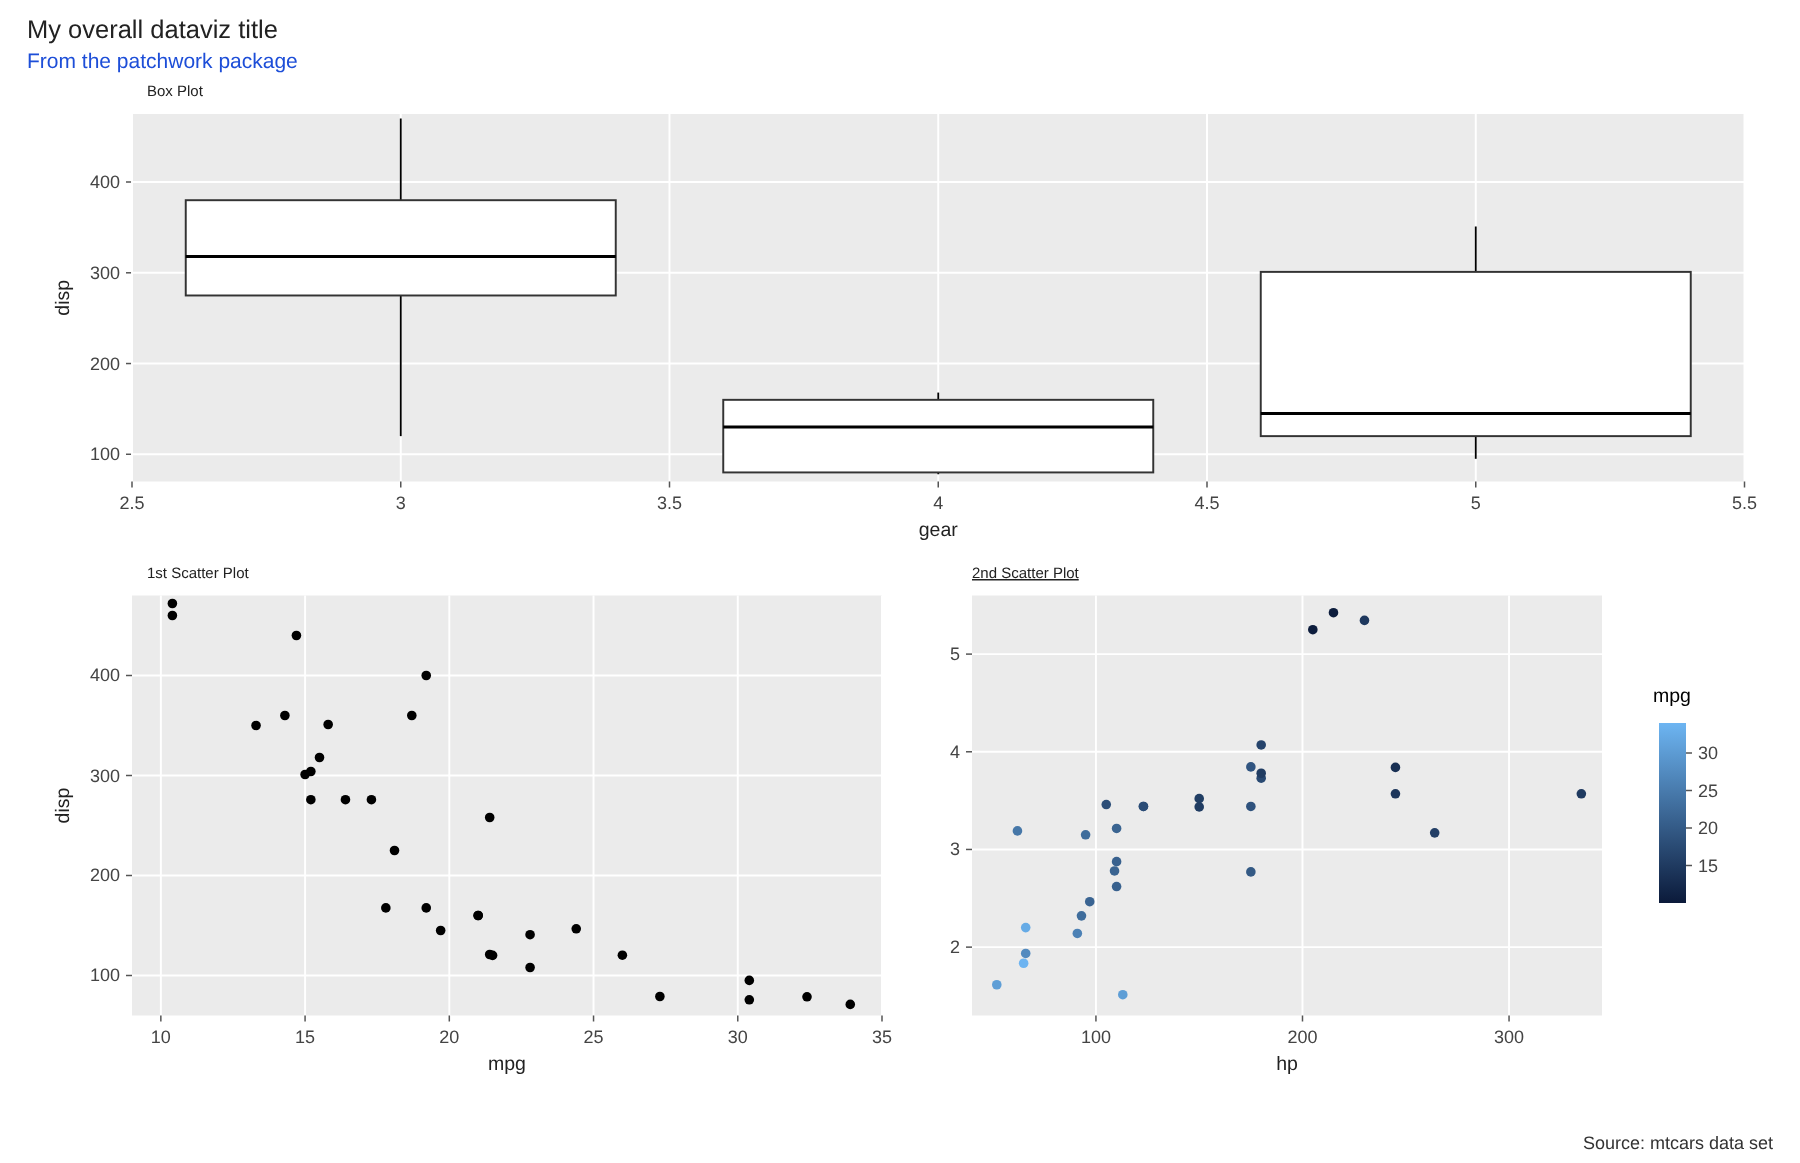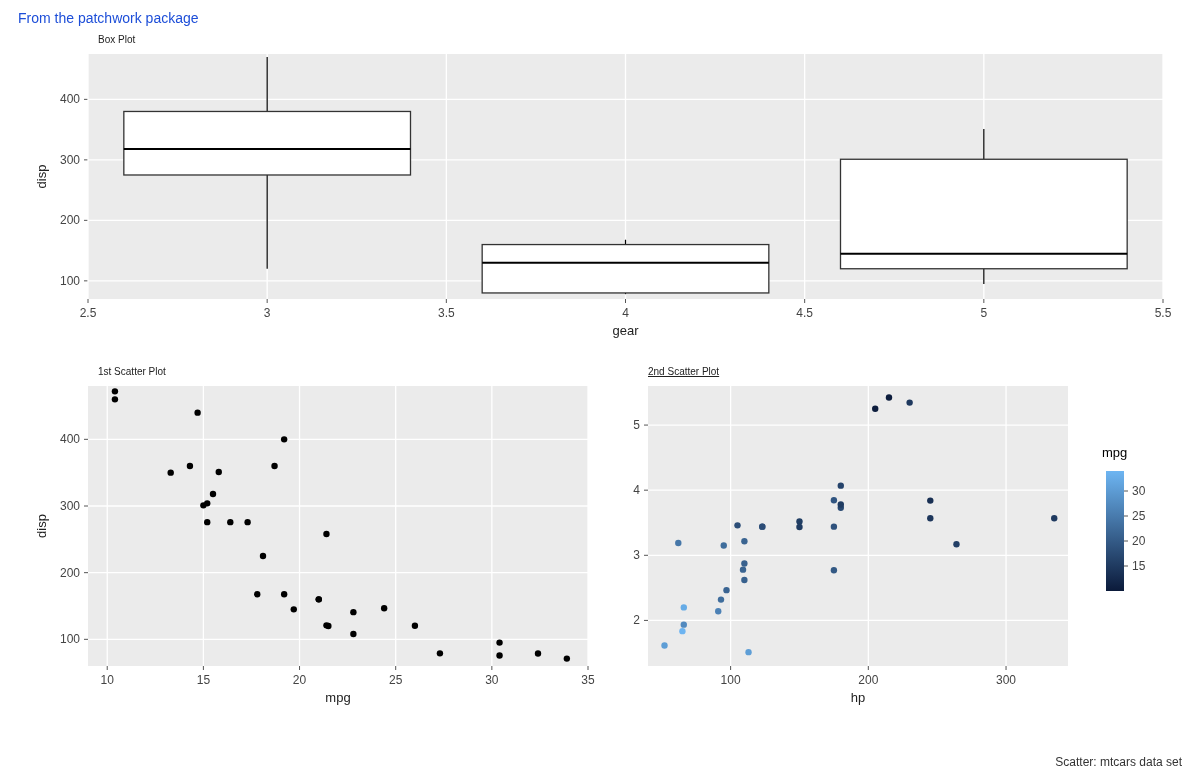--- a/index.html
+++ b/index.html
@@ -21,20 +21,21 @@
   .row { display: flex; }
   svg { display: block; }
   .plot-bg { fill: #ebebeb; }
   .legend-title { font-size: 13px; }
   .legend-label { font-size: 12px; fill: #444; }
 </style>
 </head>
 <body>
 
 <div class="outer">
+  <div class="main-title">My overall dataviz title</div>
   <div class="sub-title">From the patchwork package</div>
 
   <div>
     <div class="panel-title">Box Plot</div>
     <svg id="svg-box" width="1160" height="300">
         <rect x="70" y="5" width="1075" height="245" class="plot-bg"></rect>
         <line x1="70" x2="1145" y1="231.85185185185185" y2="231.85185185185185" stroke="#fff" stroke-width="1.3"></line>
         <line x1="66" x2="70" y1="231.85185185185185" y2="231.85185185185185" stroke="#555"></line>
         <text x="62" y="235.85185185185185" text-anchor="end" class="tick" font-size="12" fill="#444">100</text>
         <line x1="70" x2="1145" y1="171.35802469135803" y2="171.35802469135803" stroke="#fff" stroke-width="1.3"></line>
@@ -77,21 +78,21 @@
         <line x1="607.5" x2="607.5" y1="195.55555555555554" y2="190.71604938271605" stroke="#000" stroke-width="1.2"></line>
         <rect x="464.1666666666667" y="195.55555555555554" width="286.6666666666667" height="48.39506172839506" fill="#fff" stroke="#333" stroke-width="1.3"></rect>
         <line x1="464.1666666666667" x2="750.8333333333334" y1="213.7037037037037" y2="213.7037037037037" stroke="#000" stroke-width="2"></line>
         <line x1="965.8333333333334" x2="965.8333333333334" y1="234.87654320987656" y2="219.7530864197531" stroke="#000" stroke-width="1.2"></line>
         <line x1="965.8333333333334" x2="965.8333333333334" y1="110.25925925925924" y2="80.01234567901233" stroke="#000" stroke-width="1.2"></line>
         <rect x="822.4999999999999" y="110.25925925925924" width="286.66666666666686" height="109.49382716049385" fill="#fff" stroke="#333" stroke-width="1.3"></rect>
         <line x1="822.4999999999999" x2="1109.1666666666667" y1="204.62962962962962" y2="204.62962962962962" stroke="#000" stroke-width="2"></line>
       </svg>
   </div>
 
-  <div class="row" style="margin-top:17px;">
+  <div class="row" style="margin-top:6px;">
     <div style="width:590px;">
       <div class="panel-title">1st Scatter Plot</div>
       <svg id="svg-s1" width="590" height="340">
           <rect x="70" y="5" width="500" height="280" class="plot-bg"></rect>
           <line x1="70" x2="570" y1="258.3333333333333" y2="258.3333333333333" stroke="#fff" stroke-width="1.3"></line>
           <line x1="66" x2="70" y1="258.3333333333333" y2="258.3333333333333" stroke="#555"></line>
           <text x="62" y="262.3333333333333" text-anchor="end" class="tick" font-size="12" fill="#444">100</text>
           <line x1="70" x2="570" y1="191.66666666666669" y2="191.66666666666669" stroke="#fff" stroke-width="1.3"></line>
           <line x1="66" x2="70" y1="191.66666666666669" y2="191.66666666666669" stroke="#555"></line>
           <text x="62" y="195.66666666666669" text-anchor="end" class="tick" font-size="12" fill="#444">200</text>
@@ -228,13 +229,13 @@
           <text x="524" y="164" class="legend-label">20</text>
           <line x1="516" x2="520" y1="135" y2="135" stroke="#555"></line>
           <text x="524" y="139" class="legend-label">25</text>
           <line x1="516" x2="520" y1="110" y2="110" stroke="#555"></line>
           <text x="524" y="114" class="legend-label">30</text>
         </svg>
     </div>
   </div>
 </div>
 
-<div class="caption">Scatter: mtcars data set</div>
+<div class="caption">Source: mtcars data set</div>
 
 </body></html>

